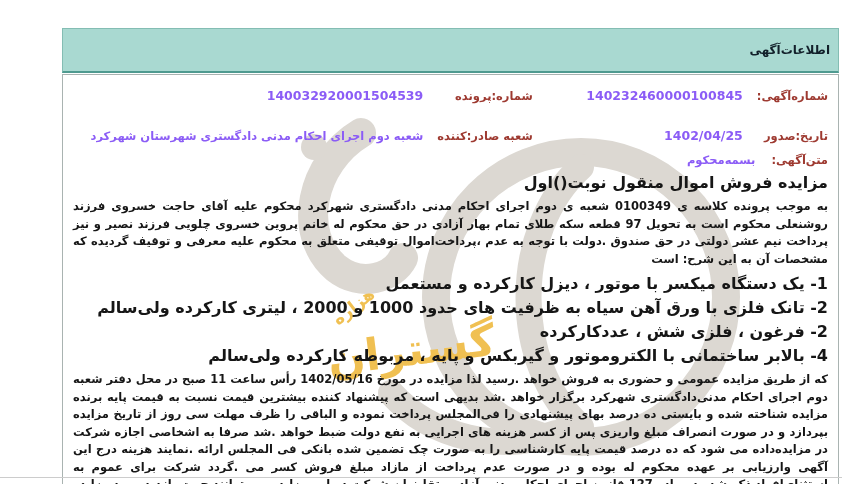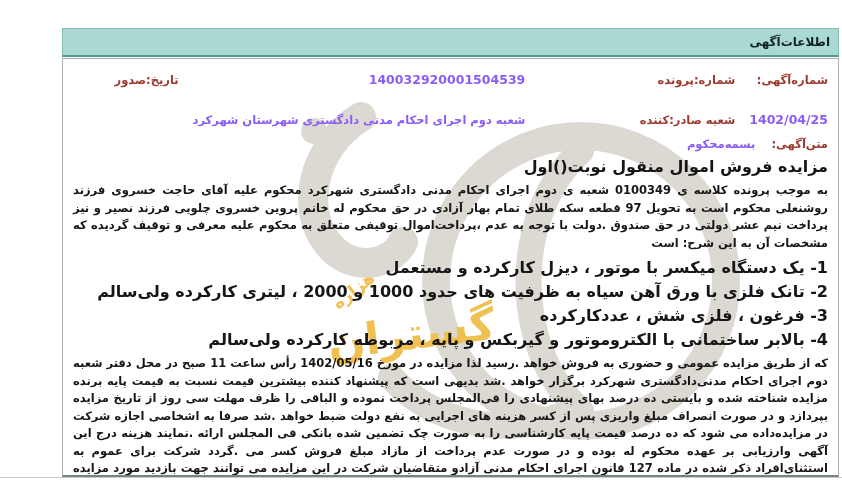--- a/index.html
+++ b/index.html
@@ -6,21 +6,21 @@
   body{
     width:842px;height:484px;overflow:hidden;
     font-family:"DejaVu Sans",sans-serif;
     -webkit-font-smoothing:antialiased;
   }
   .page{position:relative;width:842px;height:484px;direction:rtl;}
   .panel{position:absolute;top:28px;right:3px;width:777px;}
   .tabbar{
     height:18px;background:#a9d9d1;
     border:1px solid #84bdb3;border-bottom:2px solid #4f9a90;
-    display:flex;align-items:center;padding:4px 8px;
+    display:flex;align-items:center;padding:12px 8px;
   }
   .tab-title{font-weight:bold;font-size:12px;color:#12202a;}
   .box{
     position:relative;margin-top:1px;height:416px;background:#ffffff;
     border:1px solid #a9b3b1;border-bottom:2px solid #75827f;
     overflow:hidden;
   }
   .watermark{position:absolute;top:0;right:0;width:777px;height:416px;z-index:0;pointer-events:none;}
   .content{position:relative;z-index:1;padding:13px 10px 0 10px;color:#161616;font-weight:bold;}
   .meta{
@@ -61,20 +61,21 @@
           <circle cx="253" cy="72" r="13" fill="#dcd8d2"></circle>
           <text x="352" y="290" font-size="44" font-weight="bold" fill="#f0c052" text-anchor="middle" transform="rotate(-7 352 290)">گستران</text>
           <text x="296" y="236" font-size="17" font-weight="bold" fill="#f0c052" text-anchor="middle" transform="rotate(-38 296 236)">هزاره</text>
         </svg>
       </div>
 
       <div class="content">
 
         <div class="meta">
           <span class="label">شماره‌آگهی:</span>
+          <span class="value">140232460000100845</span>
           <span class="label">شماره:پرونده</span>
           <span class="value">140032920001504539</span>
 
           <span class="label">تاریخ:صدور</span>
           <span class="value">1402/04/25</span>
           <span class="label">شعبه صادر:کننده</span>
           <span class="value small">شعبه دوم اجرای احکام مدنی دادگستری شهرستان شهرکرد</span>
         </div>
 
 
@@ -82,21 +83,21 @@
           <span class="label">متن‌آگهی:</span>
           <span class="value small">بسمه‌محکوم</span>
         </div>
 
         <div class="body-line">مزایده فروش اموال منقول نوبت()اول</div>
 
         <div class="body-para">به موجب پرونده کلاسه ی 0100349 شعبه ی دوم اجرای احکام مدنی دادگستری شهرکرد محکوم علیه آقای حاجت خسروی فرزند روشنعلی محکوم است به تحویل 97 قطعه سکه طلای تمام بهار آزادی در حق محکوم له خانم پروین خسروی چلویی فرزند نصیر و نیز پرداخت نیم عشر دولتی در حق صندوق .دولت با توجه به عدم ،پرداخت‌اموال توقیفی متعلق به محکوم علیه معرفی و توقیف گردیده که مشخصات آن به این شرح: است</div>
 
         <div class="body-line">1- یک دستگاه میکسر با موتور ، دیزل کارکرده و مستعمل</div>
         <div class="body-line">2- تانک فلزی با ورق آهن سیاه به ظرفیت های حدود 1000 و 2000 ، لیتری کارکرده ولی‌سالم</div>
-        <div class="body-line">3- فرغون ، فلزی شش ، عددکارکرده</div>
+        <div class="body-line">2- فرغون ، فلزی شش ، عددکارکرده</div>
         <div class="body-line">4- بالابر ساختمانی با الکتروموتور و گیربکس و پایه ، مربوطه کارکرده ولی‌سالم</div>
 
 
         <div class="body-para">که از طریق مزایده عمومی و حضوری به فروش خواهد .رسید لذا مزایده در مورخ 1402/05/16 رأس ساعت 11 صبح در محل دفتر شعبه دوم اجرای احکام مدنی‌دادگستری شهرکرد برگزار خواهد .شد بدیهی است که پیشنهاد کننده بیشترین قیمت نسبت به قیمت پایه برنده مزایده شناخته شده و بایستی ده درصد بهای پیشنهادی را فی‌المجلس پرداخت نموده و الباقی را ظرف مهلت سی روز از تاریخ مزایده بپردازد و در صورت انصراف مبلغ واریزی پس از کسر هزینه های اجرایی به نفع دولت ضبط خواهد .شد صرفا به اشخاصی اجازه شرکت در مزایده‌داده می شود که ده درصد قیمت پایه کارشناسی را به صورت چک تضمین شده بانکی فی المجلس ارائه .نمایند هزینه درج این آگهی وارزیابی بر عهده محکوم له بوده و در صورت عدم پرداخت از مازاد مبلغ فروش کسر می .گردد شرکت برای عموم به استثنای‌افراد ذکر شده در ماده 127 قانون اجرای احکام مدنی آزادو متقاضیان شرکت در این مزایده می توانند جهت بازدید مورد مزایده و کسب اطلاعات بیشتر پنج روز قبل از موعد مذکور به دفترشعبه دوم اجرای احکام مدنی‌دادگستری شهرستان شهرکرد واقع در ساختمان دادگستری شهرکرد مراجعه.نمایند</div>
 
       </div>
     </div>
   </div>
 
   <div class="bottom-rule"></div>

